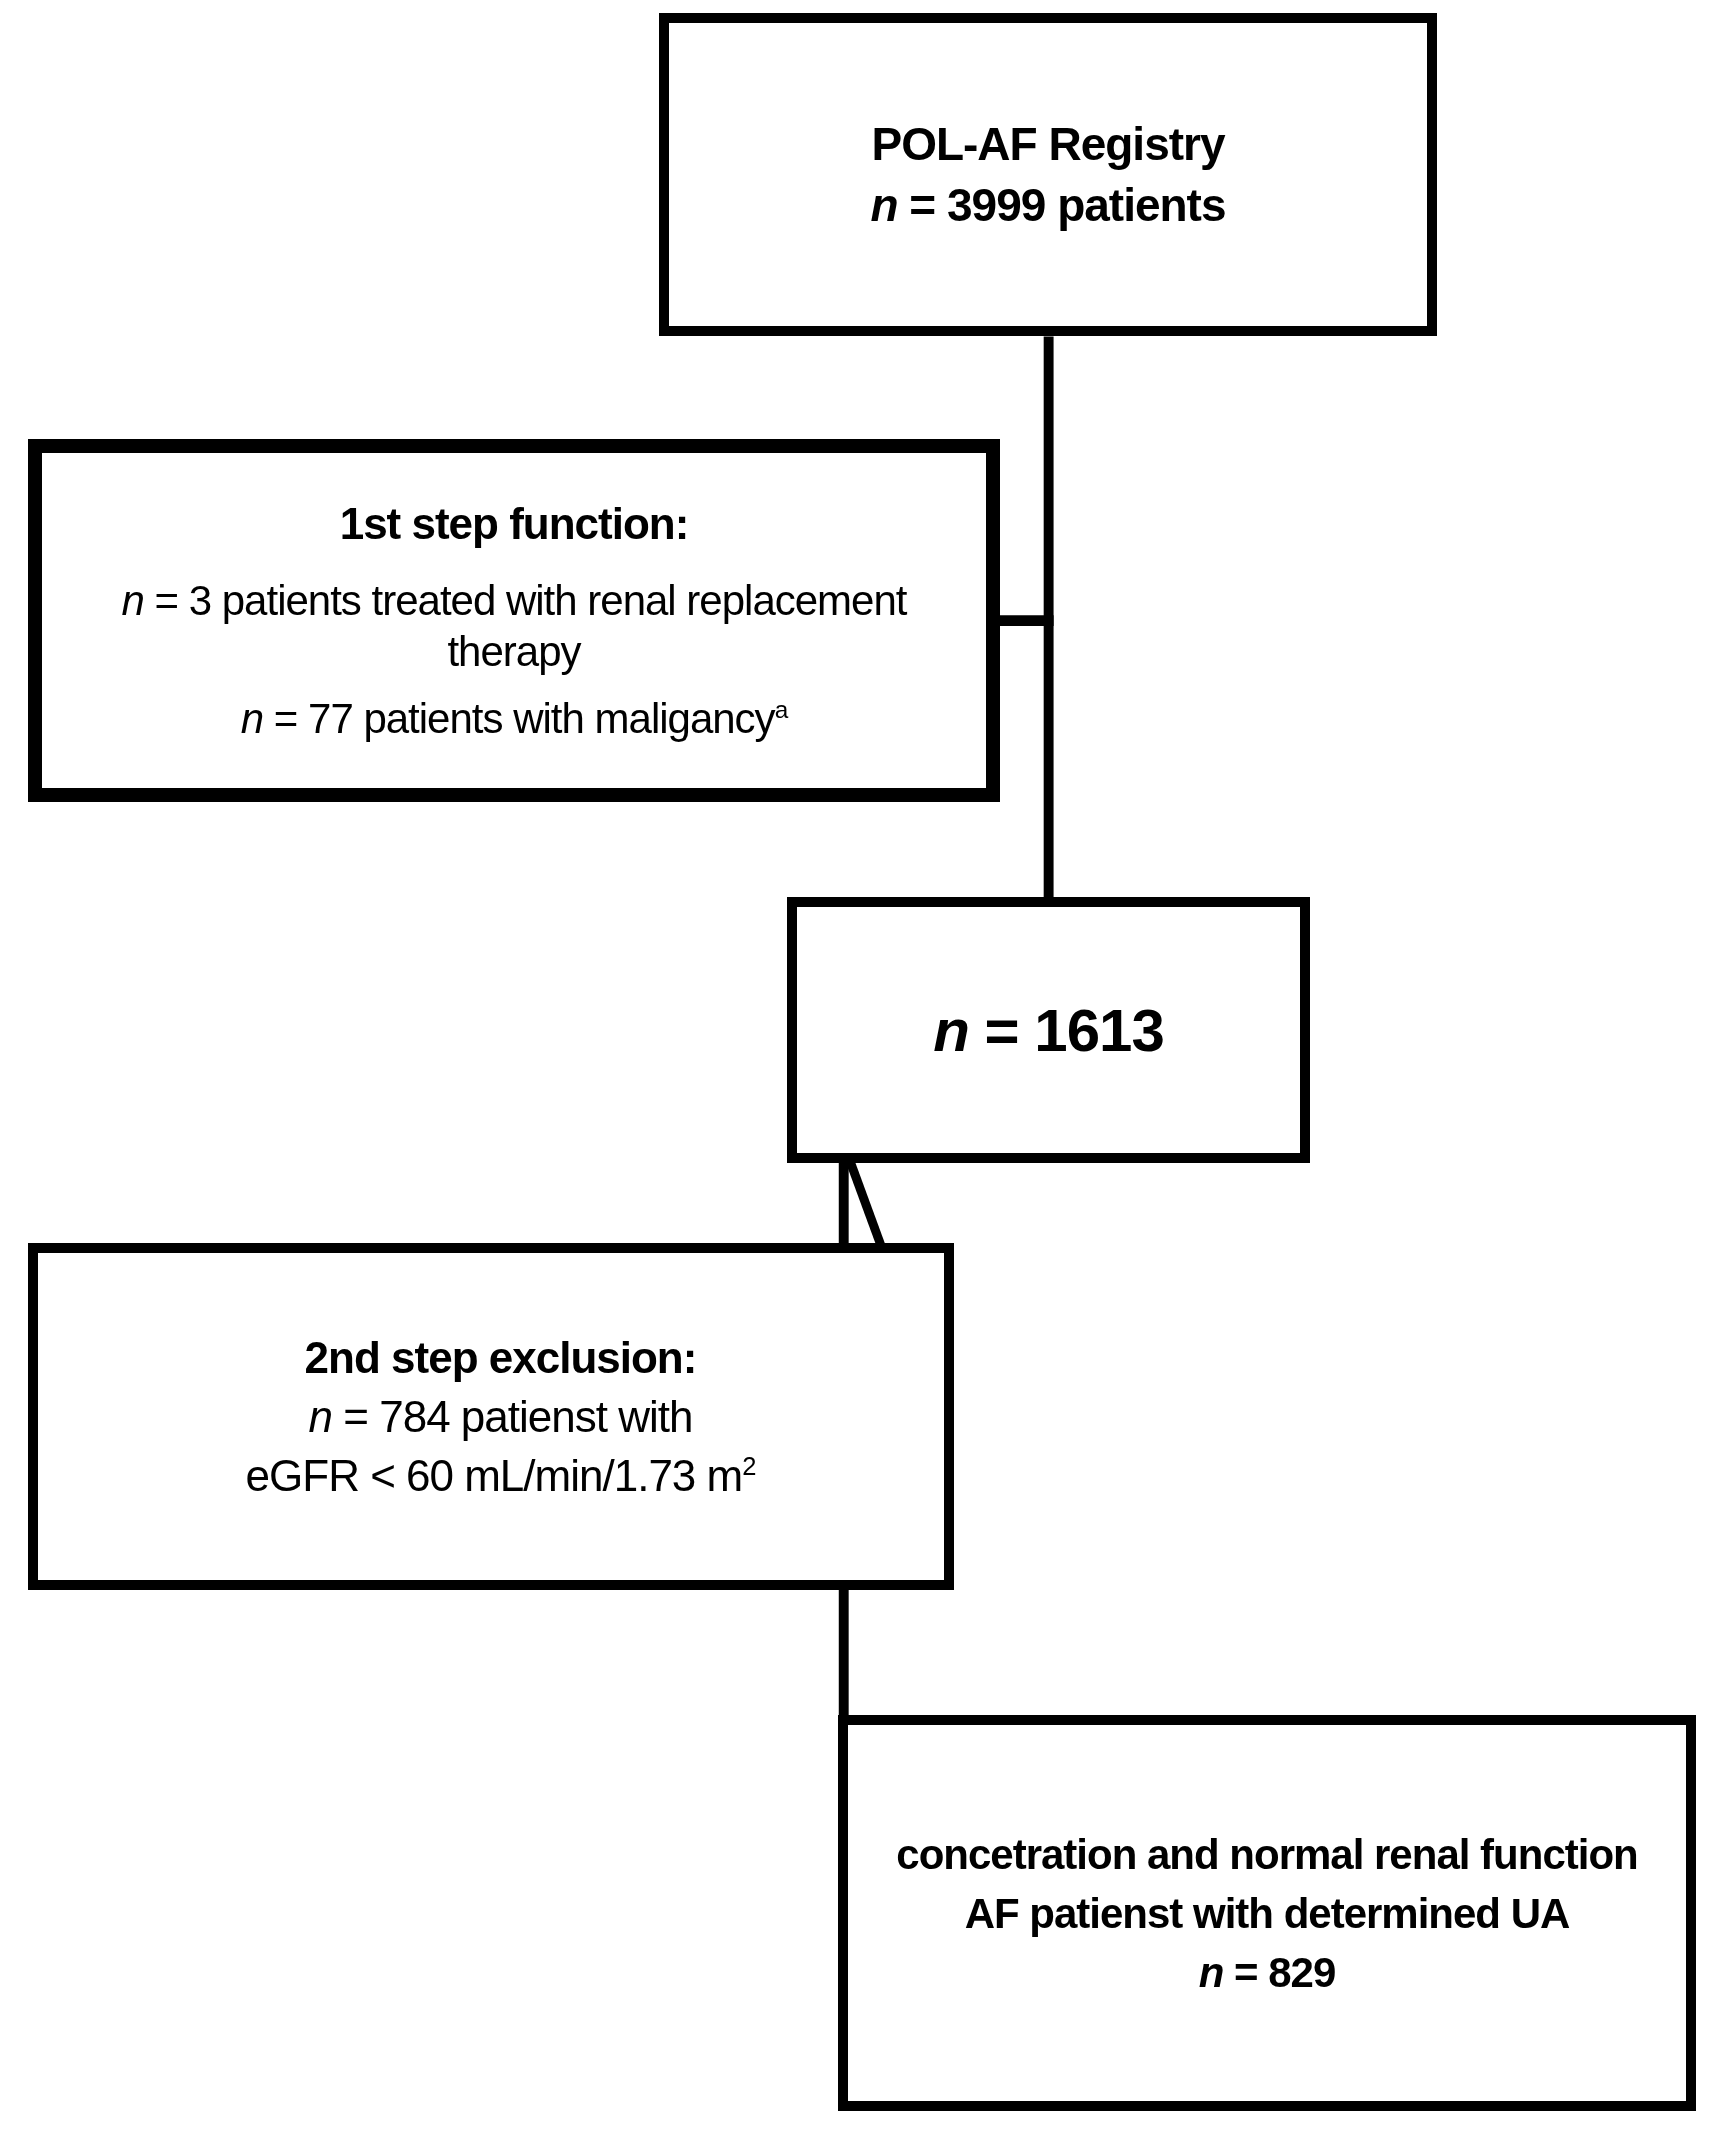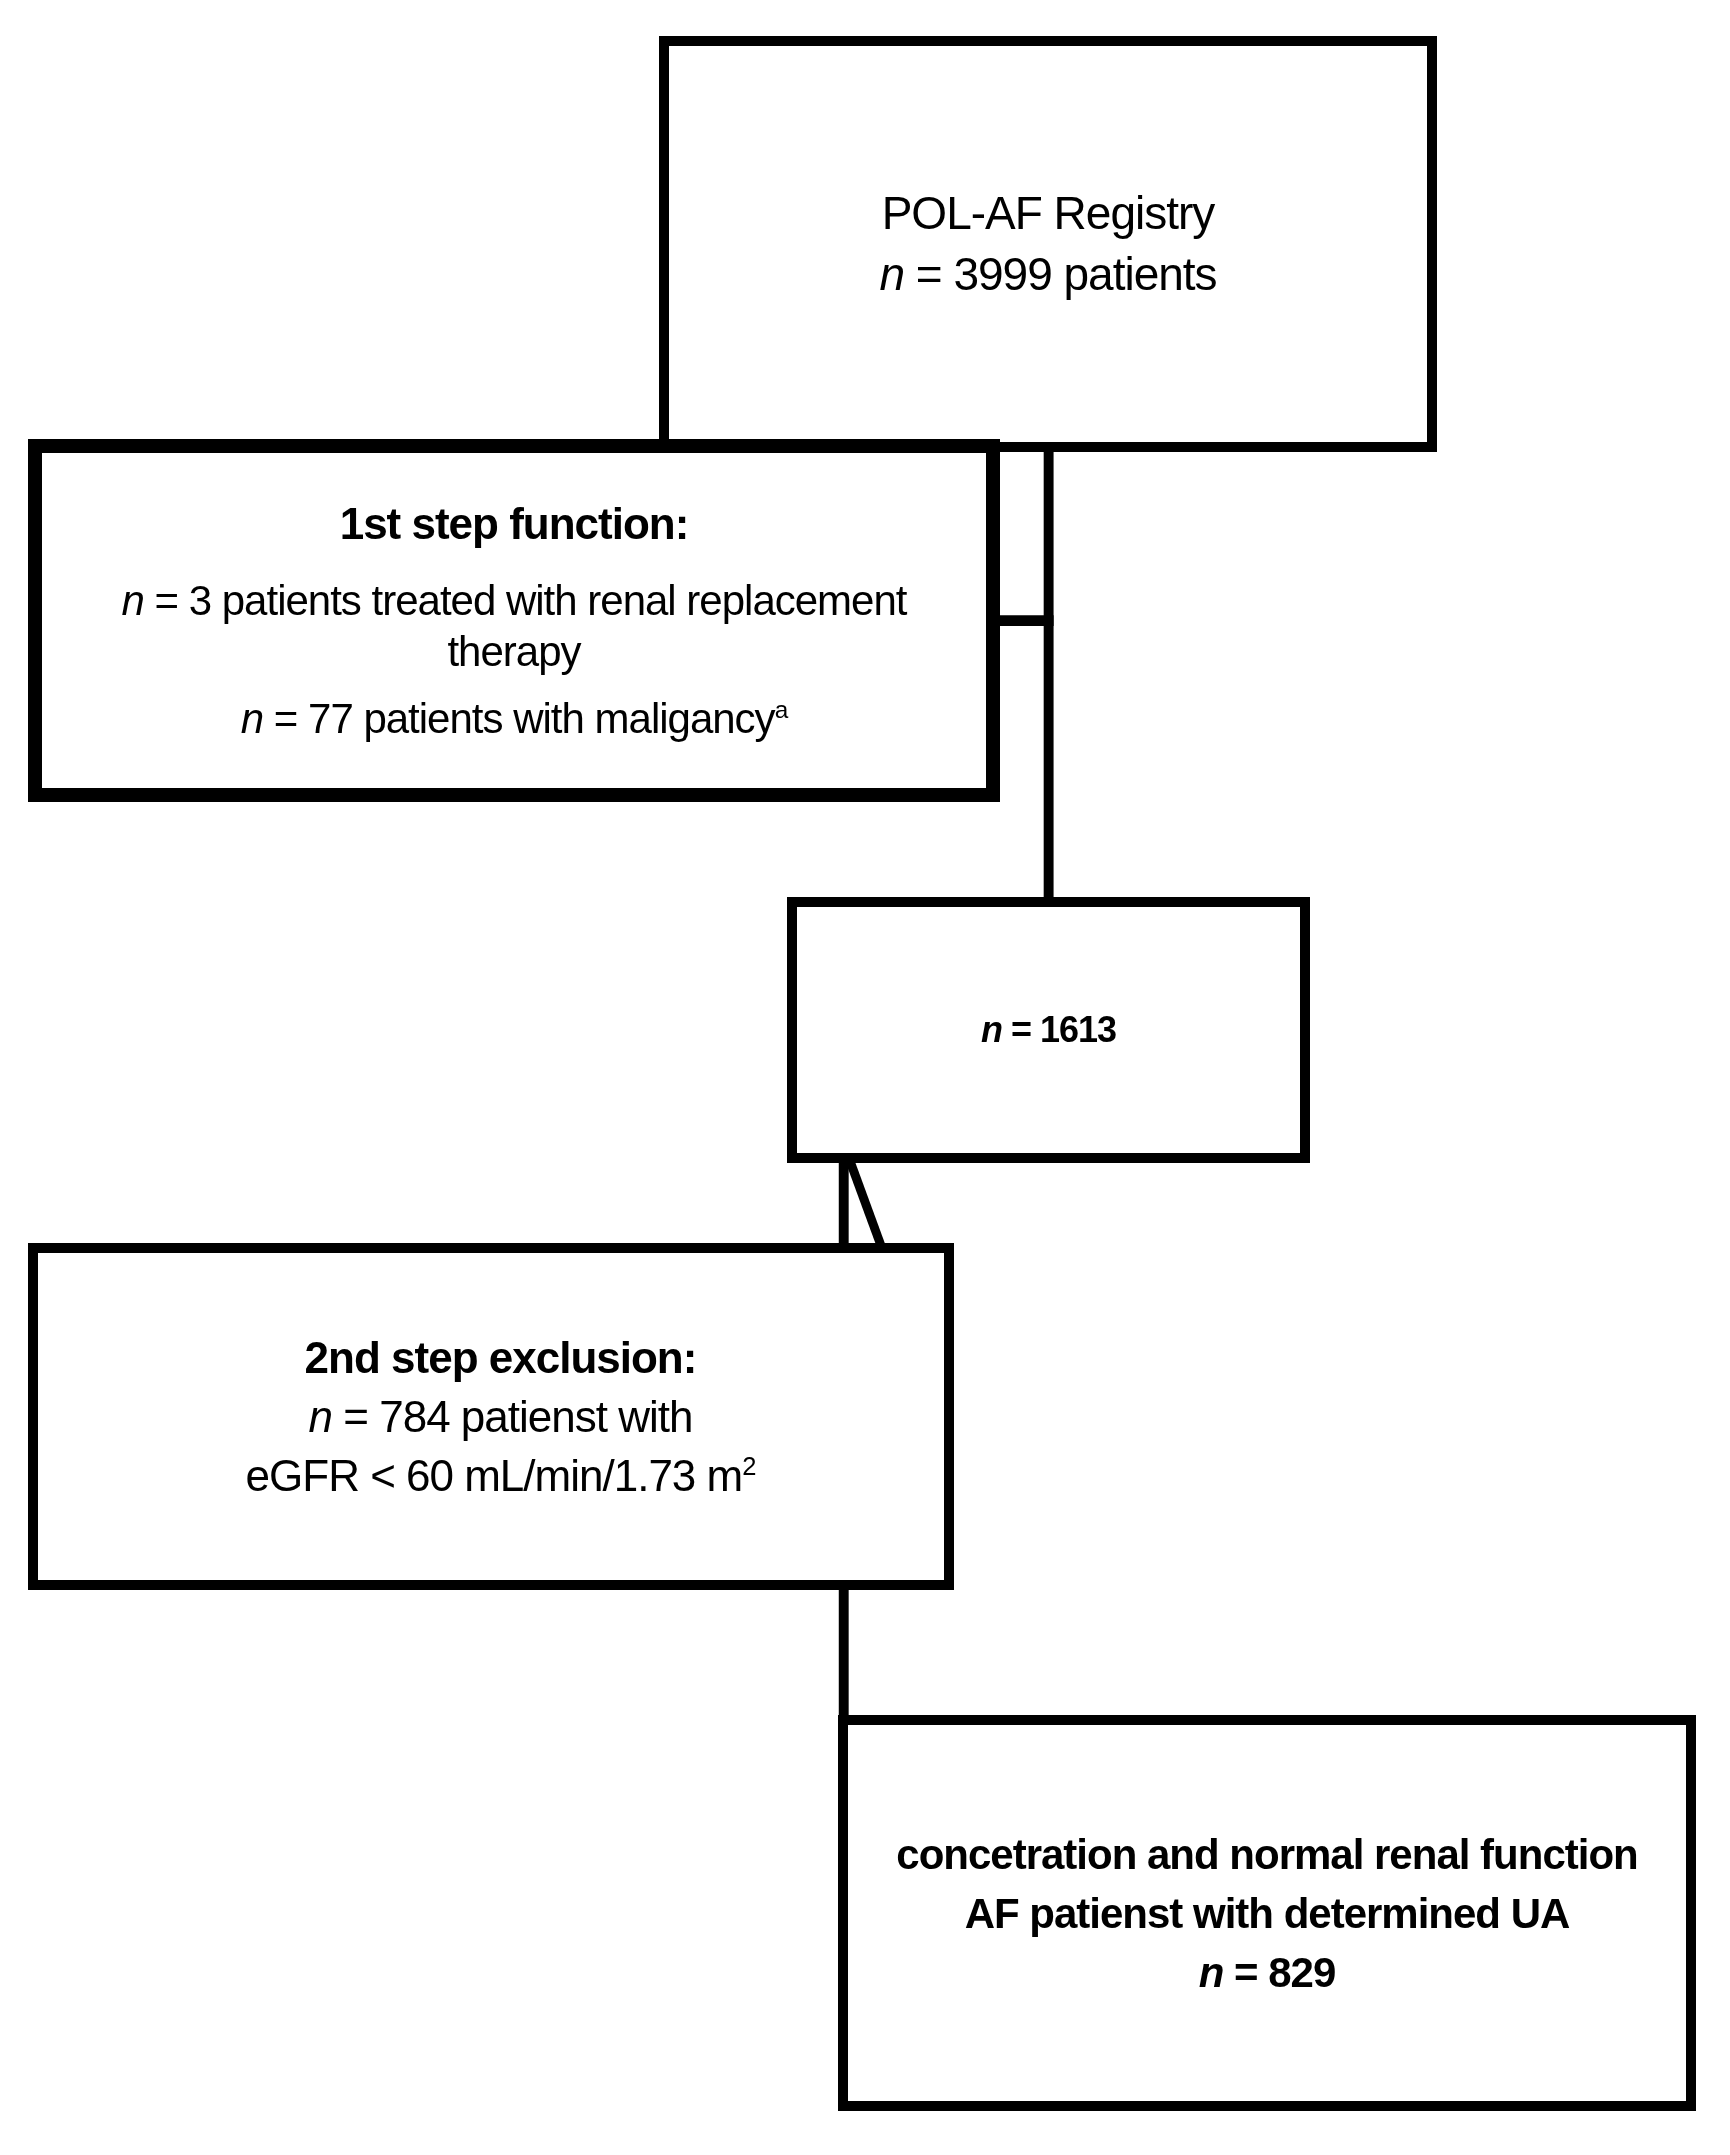--- a/index.html
+++ b/index.html
@@ -44,34 +44,34 @@
   .bold { font-weight: bold; }
   .nvar { font-style: italic; }
   sup {
     font-size: 58%;
     vertical-align: super;
     line-height: 0;
   }
 
   
   #box-registry {
-    left: 659px; top: 36px; width: 778px; height: 416px;
-    font-size: 46px; font-weight: normal; line-height: 61px;
+    left: 659px; top: 13px; width: 778px; height: 323px;
+    font-size: 46px; font-weight: bold; line-height: 61px;
   }
   #box-exclusion1 {
     left: 28px; top: 439px; width: 972px; height: 363px;
     border-width: 14px;
     font-size: 42px; line-height: 51px;
   }
   #box-exclusion1 .heading { font-size: 44px; margin-bottom: 26px; }
   #box-exclusion1 .row-gap { margin-bottom: 10px; }
   #box-exclusion1 .row-last { margin-top: 16px; }
   #box-interim {
     left: 787px; top: 897px; width: 523px; height: 266px;
-    font-size: 36px; font-weight: bold;
+    font-size: 60px; font-weight: bold;
   }
   #box-exclusion2 {
     left: 28px; top: 1243px; width: 926px; height: 347px;
     font-size: 44px; line-height: 59px; padding-left: 19px;
   }
   #box-exclusion2 .heading { font-size: 44px; }
   #box-final {
     left: 838px; top: 1715px; width: 858px; height: 396px;
     font-size: 42px; font-weight: bold; line-height: 59px;
   }

